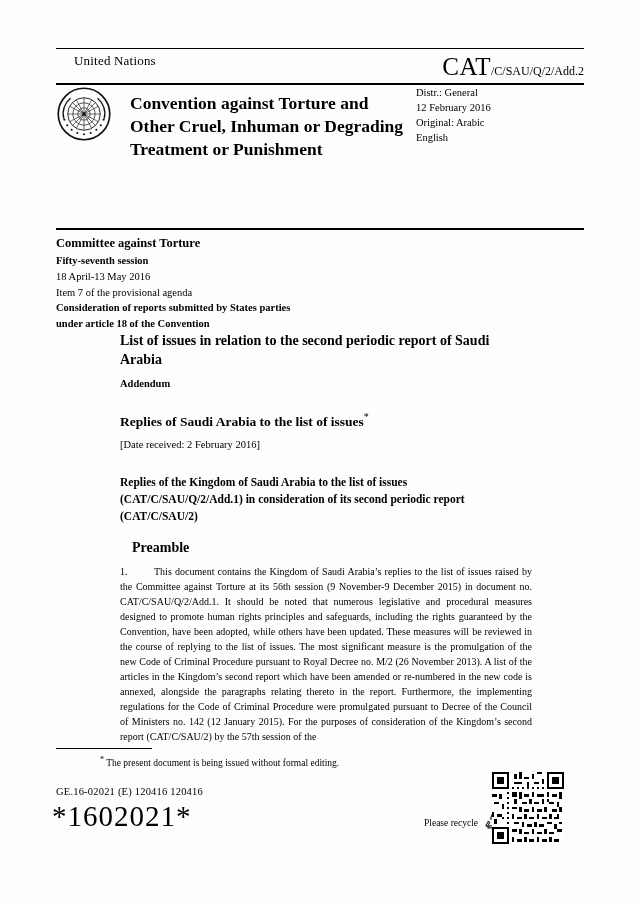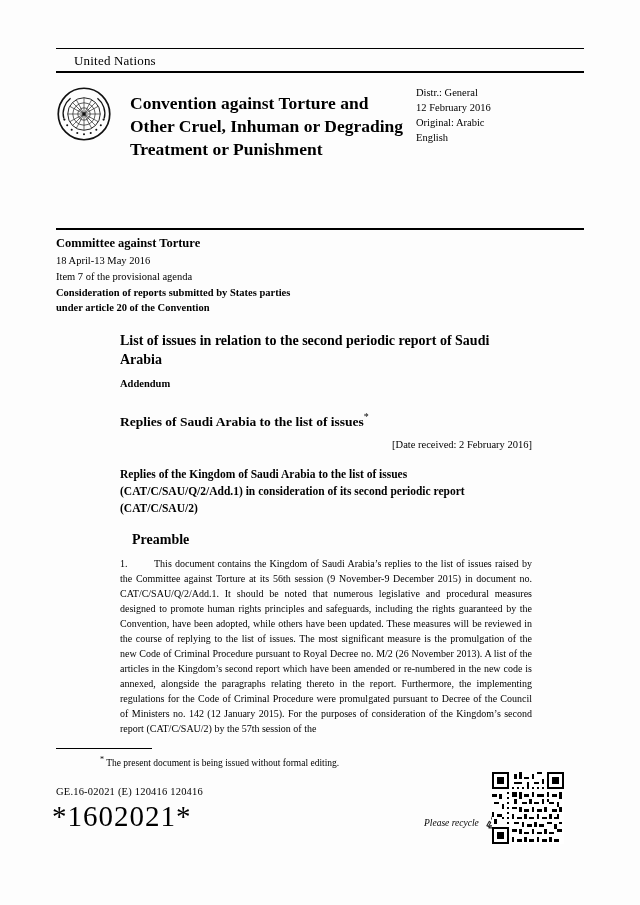--- a/index.html
+++ b/index.html
@@ -148,23 +148,22 @@
     font-size: 10.5px;
     margin: 0 0 22px 0;
   }
   .replies-head {
     font-weight: bold;
     font-size: 13.5px;
     margin: 0 0 10px 0;
   }
   .replies-head .star { font-weight: normal; font-size: 10px; vertical-align: super; }
   .date-received {
-    text-align: right;
     font-size: 10.5px;
-    margin: 6px 0 16px 0;
+    margin: 6px 0 24px 0;
   }
   .subhead {
     font-weight: bold;
     font-size: 11.5px;
     line-height: 1.45;
     margin: 0 0 16px 0;
   }
   .preamble {
     font-weight: bold;
     font-size: 14px;
@@ -215,21 +214,20 @@
     font-size: 29px;
     font-family: "Liberation Serif", serif;
     letter-spacing: 1px;
   }
   .recycle {
     position: absolute;
     left: 424px;
     top: 812px;
     font-size: 9.5px;
     font-family: "Liberation Serif", serif;
-    font-style: italic;
     display: flex;
     align-items: center;
     gap: 4px;
   }
   .qr {
     position: absolute;
     left: 492px;
     top: 772px;
     width: 72px;
     height: 72px;
@@ -238,20 +236,23 @@
 </head>
 <body>
 
 <div class="page">
   <div class="sheet">
 
     <div class="header">
       <div class="header-rule-top"></div>
       <div class="header-row">
         <div class="un-name">United Nations</div>
+        <div class="doc-symbol">
+          <span class="cat">CAT</span><span class="rest">/C/SAU/Q/2/Add.2</span>
+        </div>
       </div>
       <div class="header-rule-mid"></div>
     </div>
 
     <div class="masthead">
       <div class="emblem">
         <svg viewBox="0 0 100 100" width="56" height="56" aria-hidden="true">
           <circle cx="50" cy="50" r="46" fill="none" stroke="#111" stroke-width="3"></circle>
           <circle cx="50" cy="50" r="29" fill="none" stroke="#111" stroke-width="1.6"></circle>
           <circle cx="50" cy="50" r="20" fill="none" stroke="#111" stroke-width="1.2"></circle>
@@ -292,24 +293,25 @@
         <div>12 February 2016</div>
         <div>Original: Arabic</div>
         <div>English</div>
       </div>
     </div>
 
     <div class="header-rule-bottom"></div>
 
     <div class="committee">
       <div class="c-title">Committee against Torture</div>
+      <div class="c-line bold">Fifty-seventh session</div>
       <div class="c-line">18 April-13 May 2016</div>
       <div class="c-line">Item 7 of the provisional agenda</div>
       <div class="c-line bold">Consideration of reports submitted by States parties</div>
-      <div class="c-line bold">under article 20 of the Convention</div>
+      <div class="c-line bold">under article 18 of the Convention</div>
     </div>
 
     <div class="body-block">
       <h2 class="loi-title">List of issues in relation to the second periodic report of Saudi Arabia</h2>
       <div class="addendum">Addendum</div>
       <div class="replies-head">
         <span>Replies of Saudi Arabia to the list of issues</span><span class="star">*</span>
       </div>
       <div class="date-received">[Date received: 2 February 2016]</div>
       <div class="subhead">Replies of the Kingdom of Saudi Arabia to the list of issues (CAT/C/SAU/Q/2/Add.1) in consideration of its second periodic report (CAT/C/SAU/2)</div>

